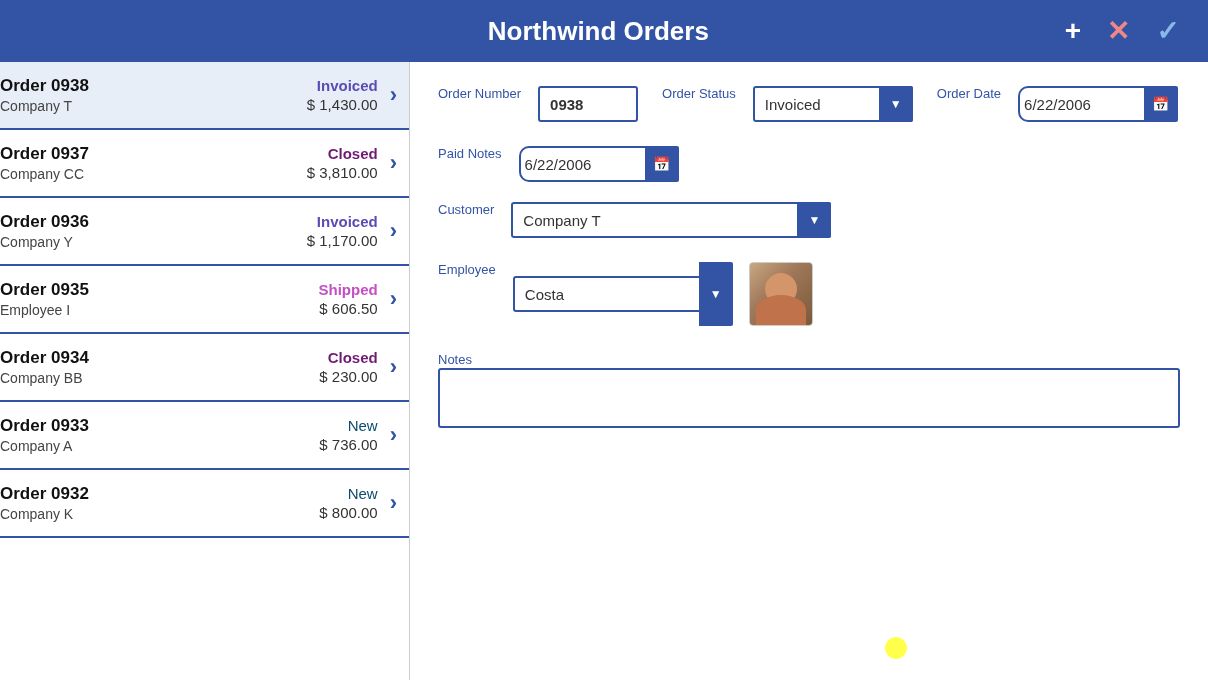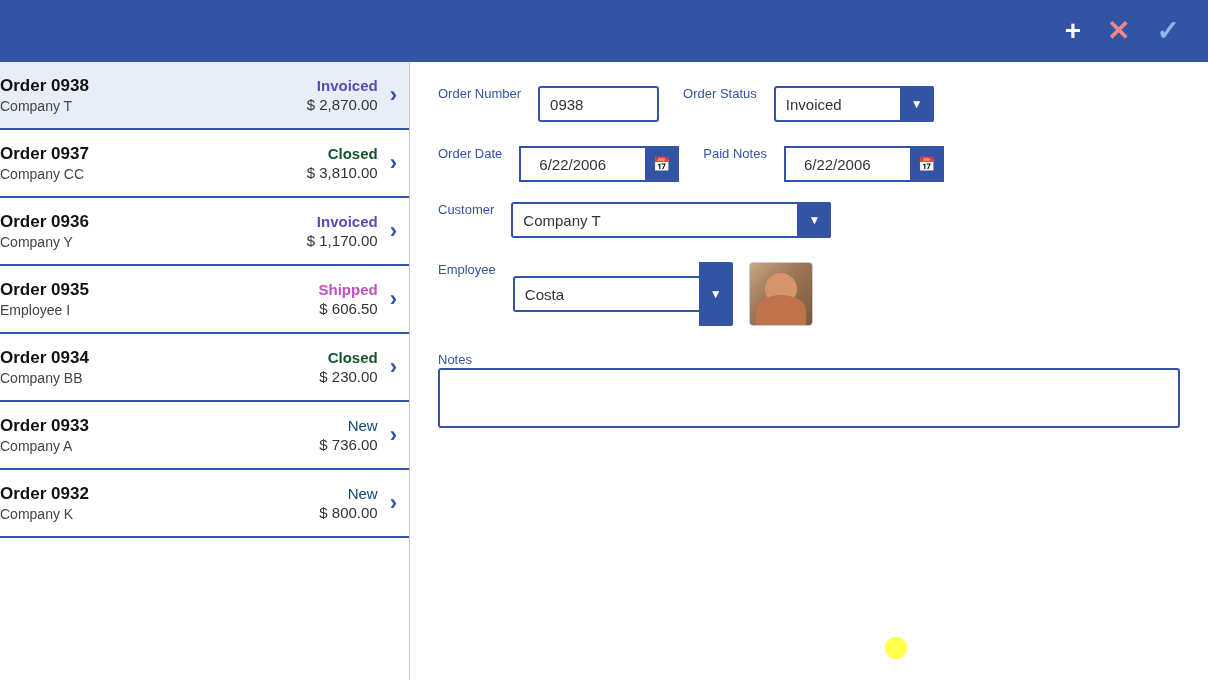--- a/index.html
+++ b/index.html
@@ -96,21 +96,21 @@
       flex-direction: column;
       align-items: flex-end;
       gap: 2px;
       margin-right: 8px;
     }
     .order-status {
       font-size: 15px;
       font-weight: 600;
     }
     .status-invoiced { color: #5b4bb5; }
-    .status-closed { color: #14532d; }
+    .status-closed { color: #701a75; }
     .status-shipped { color: #c44fc4; }
     .status-new { color: #0c4a6e; font-weight: normal; }
     .order-amount {
       font-size: 15px;
       color: #333;
     }
     .order-chevron {
       color: #3354a4;
       font-size: 22px;
       font-weight: bold;
@@ -185,22 +185,22 @@
       color: #fff;
       font-size: 12px;
     }
     .date-wrapper {
       position: relative;
       display: inline-flex;
       align-items: center;
     }
     .date-input {
       border: 2px solid #3354a4;
-      border-radius: 0;
-      padding: 6px 40px 6px 18px;
+      border-radius: 10px;
+      padding: 6px 40px 6px 4px;
       font-size: 15px;
       color: #333;
       background: #fff;
       height: 36px;
       width: 160px;
     }
     .date-icon {
       position: absolute;
       right: 0;
       top: 0;
@@ -288,39 +288,40 @@
       top: 575px;
     }
   </style>
 </head>
 <body>
 
 <div class="app-container">
 
   <div class="header">
     <div style="width:120px;"></div>
+    <span class="header-title">Northwind Orders</span>
     <div class="header-actions">
       <button class="header-btn">+</button>
       <button class="header-btn cross">✕</button>
       <button class="header-btn check">✓</button>
     </div>
   </div>
 
   <div class="main-content">
 
     <div class="order-list" id="order-list">
 
     <div class="order-item selected">
     <div class="order-info">
       <div class="order-name">Order 0938</div>
       <div class="order-company">Company T</div>
     </div>
     <div class="order-right">
       <span class="order-status status-invoiced">Invoiced</span>
-      <span class="order-amount">$ 2,870.00</span>
+      <span class="order-amount">$ 1,430.00</span>
     </div>
     <span class="order-chevron">›</span>
   </div>
         <div class="order-item">
     <div class="order-info">
       <div class="order-name">Order 0937</div>
       <div class="order-company">Company CC</div>
     </div>
     <div class="order-right">
       <span class="order-status status-closed">Closed</span>
@@ -383,21 +384,21 @@
     </div>
     <span class="order-chevron">›</span>
   </div>
       </div>
 
     <div class="order-detail" style="position:relative;">
 
       <div class="detail-row">
         <div class="field-group">
           <span class="field-label">Order Number</span>
-          <input class="field-input" type="text" style="width: 121px;" value="0938">
+          <input class="field-input" type="text" style="width: 100px; font-weight: bold;" value="0938">
         </div>
         <div class="field-group">
           <span class="field-label">Order Status</span>
           <div class="field-select-wrapper">
             <select class="field-select" style="width:160px;">
               <option>Invoiced</option>
               <option>New</option>
               <option>Shipped</option>
               <option>Closed</option>
             </select>

